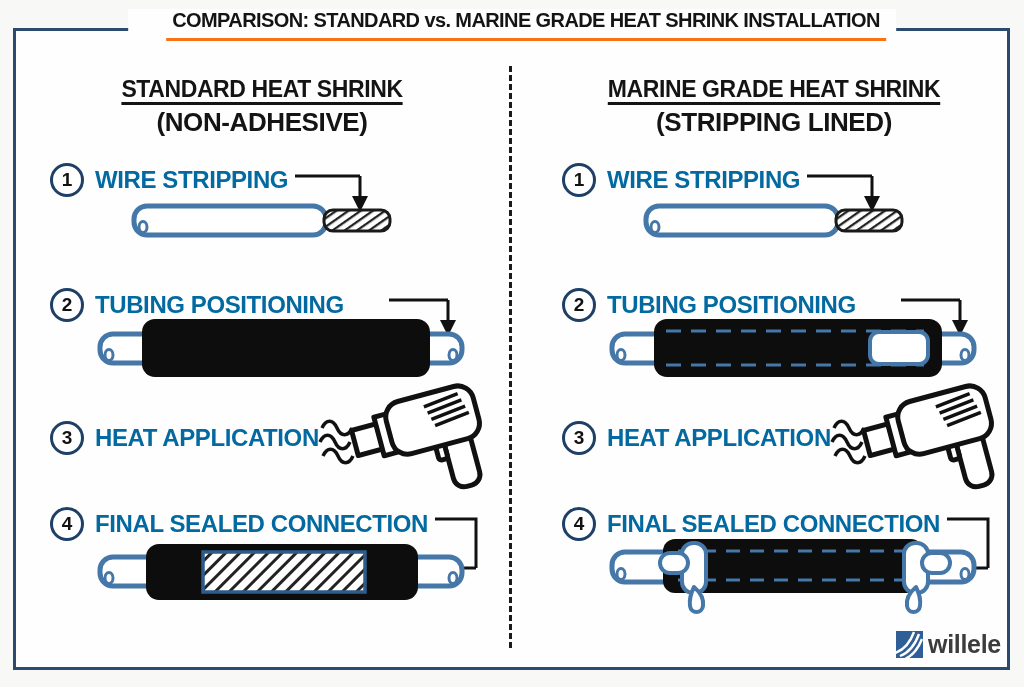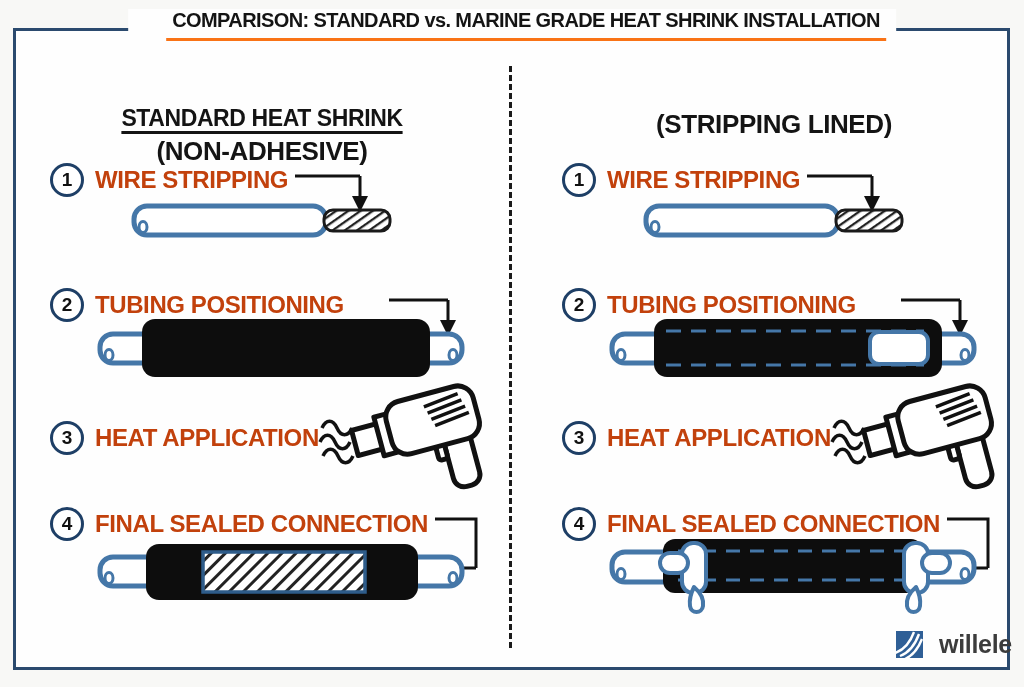--- a/index.html
+++ b/index.html
@@ -2,29 +2,29 @@
 <html><head>
 <meta charset="utf-8">
 <style>
   html,body{margin:0;padding:0;}
   body{background:#e9e9e7;font-family:"Liberation Sans",sans-serif;}
   .stage{position:relative;width:1024px;height:687px;background:#f8f8f6;overflow:hidden;margin:0 auto;}
   .frame{position:absolute;left:13px;top:28px;width:991px;height:636px;border:3px solid #2b4a6e;background:#fefefe;}
   .main-title{position:absolute;top:9px;left:512px;transform:translateX(-50%);background:#fefefe;padding:0 10px;white-space:nowrap;z-index:5;}
   .main-title .t{display:inline-block;font-size:20px;font-weight:700;letter-spacing:-0.6px;color:#141414;border-bottom:3px solid #f97316;padding:0 6px 6px 6px;margin-left:28px;}
   .divider{position:absolute;left:509px;top:66px;height:582px;width:0;border-left:3px dashed #1a1a1a;}
-  .col-header{position:absolute;width:420px;text-align:center;color:#141414;margin-top:29px;}
+  .col-header{position:absolute;width:420px;text-align:center;color:#141414;}
   .col-header .line1{font-size:23px;font-weight:700;letter-spacing:-0.4px;text-decoration:underline;text-decoration-thickness:2.5px;text-underline-offset:5px;}
   .col-header .line2{font-size:26px;font-weight:700;letter-spacing:-0.4px;margin-top:4px;}
   .step{position:absolute;display:flex;align-items:center;gap:11px;}
   .badge{width:28px;height:28px;border:3px solid #1e3f66;border-radius:50%;display:flex;align-items:center;justify-content:center;font-size:19px;font-weight:700;color:#111;background:#fff;flex:0 0 auto;}
-  .step-label{font-size:24px;font-weight:700;letter-spacing:-0.4px;color:#c2410c;white-space:nowrap;}
+  .step-label{font-size:24px;font-weight:700;letter-spacing:-0.4px;color:#0369a1;white-space:nowrap;}
   .art{position:absolute;}
   .art svg{display:block;overflow:visible;}
-  .logo{position:absolute;left:896px;top:630px;display:flex;align-items:center;gap:16px;}
+  .logo{position:absolute;left:896px;top:630px;display:flex;align-items:center;gap:5px;}
   .logo-text{font-size:25px;font-weight:700;color:#3c3c3c;letter-spacing:-0.3px;}
 </style>
 </head>
 <body>
 
 <div class="stage">
 
   <svg width="0" height="0" style="position:absolute" aria-hidden="true">
     <defs>
       <pattern id="strandHatch" width="7" height="7" patternUnits="userSpaceOnUse" patternTransform="rotate(55)">
@@ -132,20 +132,21 @@
     <svg width="370" height="66" viewBox="0 0 370 66">
       <rect x="4" y="18" width="362" height="29" rx="13" fill="#fff" stroke="#4577a8" stroke-width="5"></rect>
       <ellipse cx="13" cy="39" rx="4" ry="5.5" fill="none" stroke="#4577a8" stroke-width="3"></ellipse>
       <ellipse cx="357" cy="39" rx="4" ry="5.5" fill="none" stroke="#4577a8" stroke-width="3"></ellipse>
       <rect x="50" y="5" width="272" height="56" rx="13" fill="#0d0d0d"></rect>
       <rect x="107" y="13" width="162" height="40" fill="url(#splHatch)" stroke="#2e5c8a" stroke-width="3.5"></rect>
     </svg>
   </div>
 
   <div class="col-header" style="left:564px;top:76px">
+    <div class="line1">MARINE GRADE HEAT SHRINK</div>
     <div class="line2">(STRIPPING LINED)</div>
   </div>
 
   <div class="step" style="left:562px;top:163px">
     <span class="badge">1</span>
     <span class="step-label">WIRE STRIPPING</span>
   </div>
   <div class="art" style="left:806px;top:166px">
     <svg width="84" height="48" viewBox="0 0 84 48" fill="none" stroke="#111" stroke-width="3">
       <line x1="1" y1="10" x2="66" y2="10"></line>

